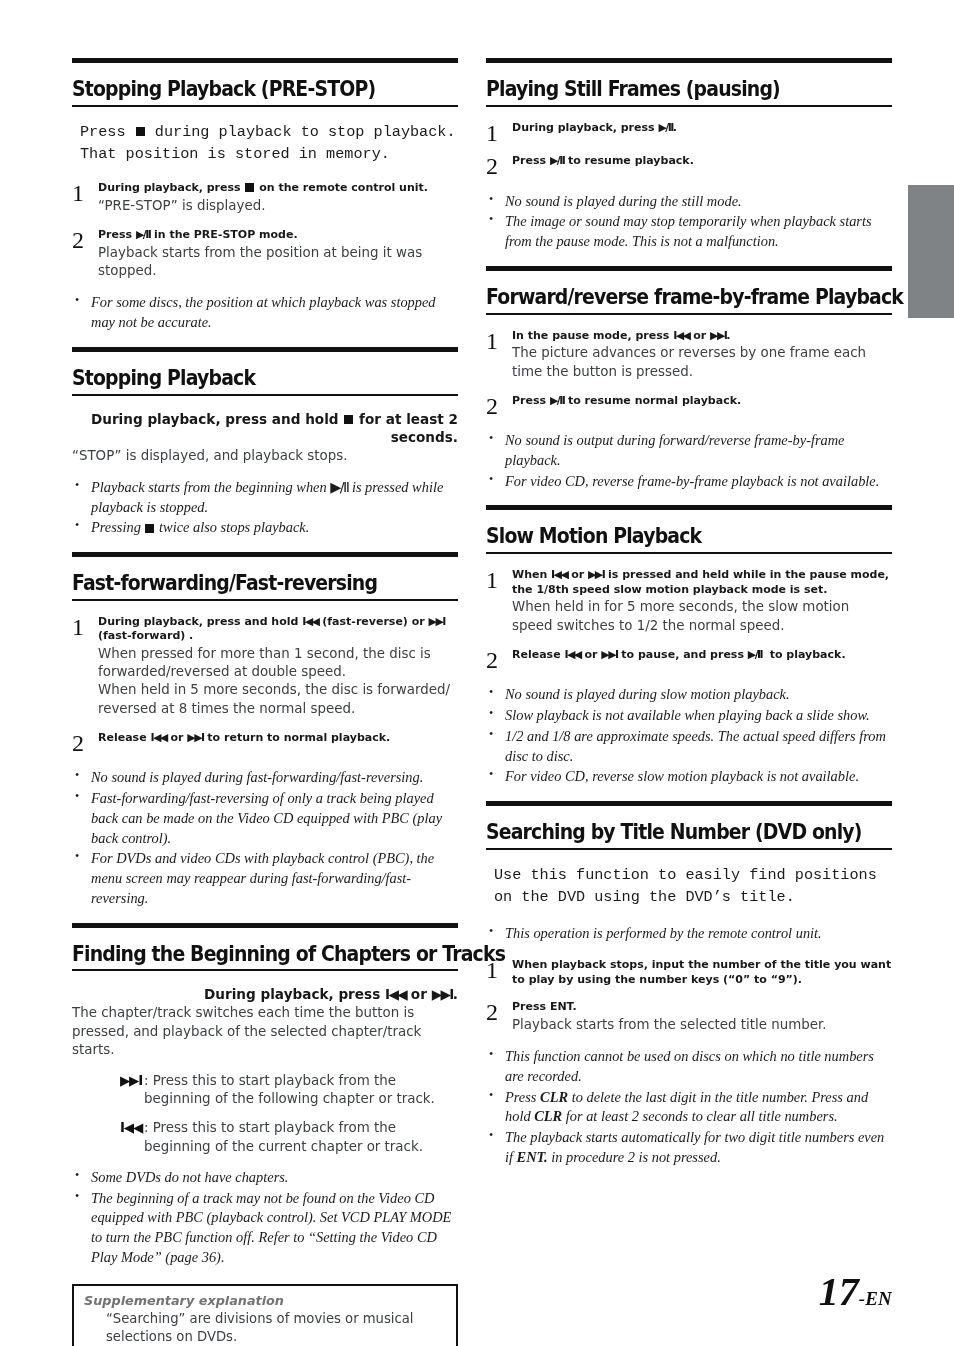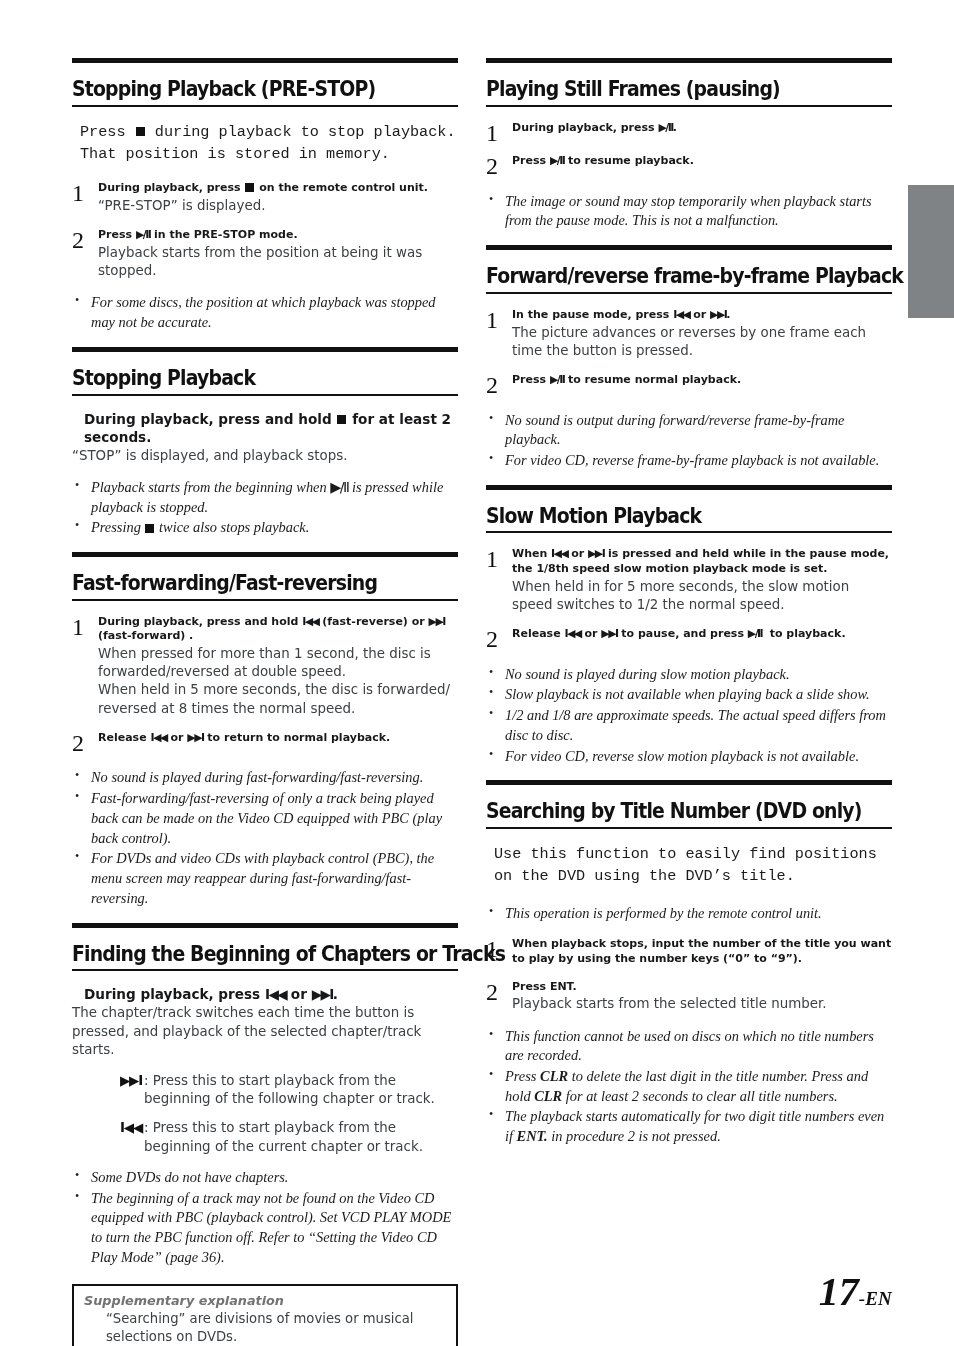--- a/index.html
+++ b/index.html
@@ -84,21 +84,22 @@
     color: #1b1b1b;
     margin: 0 0 16px 8px;
   }
 
   .lead {
     font-family: "DejaVu Sans", sans-serif;
     font-weight: bold;
     font-size: 13.6px;
     line-height: 1.33;
     color: #17181a;
-    margin: 0 0 1px 12px;
+    margin: 0 0 1px 0;
+    text-align: right;
   }
   .lead-sub {
     font-family: "DejaVu Sans", sans-serif;
     font-size: 13.4px;
     line-height: 1.36;
     color: #3c4043;
     margin: 0 0 13px 0;
   }
 
   
@@ -387,20 +388,21 @@
         </div>
 
         <div class="step">
           <div class="step-num">2</div>
           <div class="step-body">
             <p class="step-title">Press <span class="g">▶/II</span> to resume playback.</p>
           </div>
         </div>
 
         <ul class="bullets">
+          <li>No sound is played during the still mode.</li>
           <li>The image or sound may stop temporarily when playback starts from the pause mode. This is not a malfunction.</li>
         </ul>
       </div>
 
       <div class="section">
         <div class="sec-head">
           <h2>Forward/reverse frame-by-frame Playback</h2>
         </div>
 
         <div class="step">

